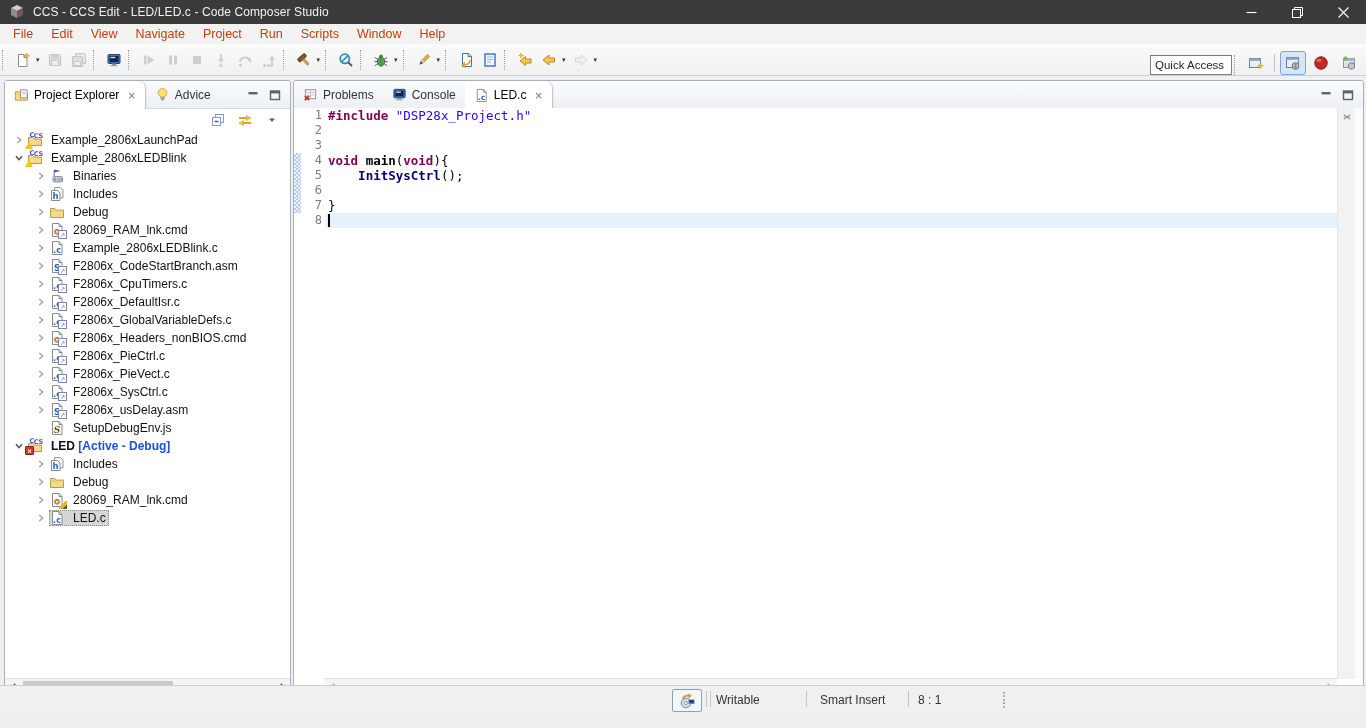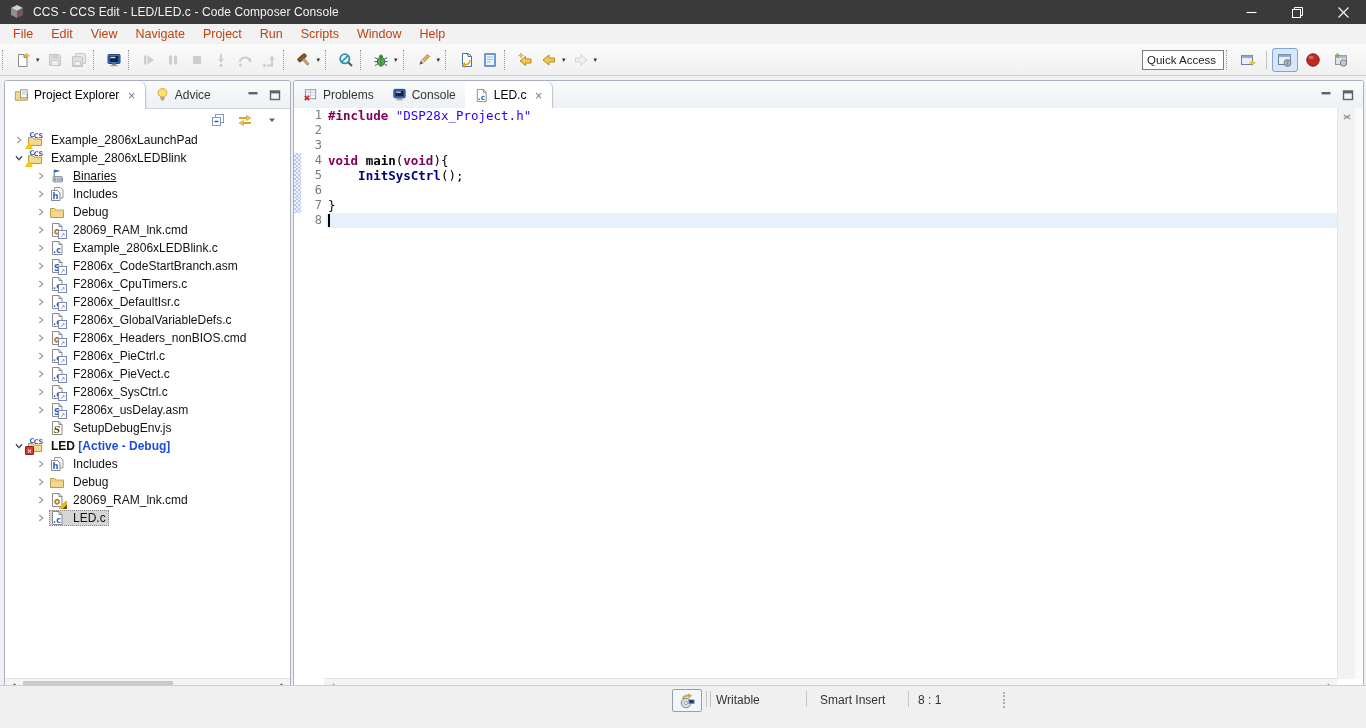--- a/index.html
+++ b/index.html
@@ -21,21 +21,21 @@
   
   .toolbar{position:absolute;top:44px;left:0;right:0;height:31px;background:linear-gradient(#fbfbfb,#f0f0f0);
            border-bottom:1px solid #cfcfcf;display:flex;align-items:center;}
   .tb-left{display:flex;align-items:center;height:100%;}
   .tb-group{display:flex;align-items:center;height:100%;}
   .tb-handle{width:5px;height:20px;border-left:1px dotted #9a9a9a;margin:0 3px 0 2px;}
   .tb-btn{width:24px;height:24px;display:flex;align-items:center;justify-content:center;border-radius:3px;}
   .tb-btn.disabled{opacity:.45;filter:grayscale(60%);}
   .tb-caret{font-family:"DejaVu Sans",sans-serif;font-size:7px;color:#333;padding:0 3px 0 1px;}
   .icon16{width:16px;height:16px;display:inline-flex;}
-  .tb-right{margin-left:auto;display:flex;align-items:center;height:100%;padding-right:12px;}
+  .tb-right{margin-left:auto;display:flex;align-items:flex-end;height:100%;padding-right:4px;}
   .quick-access{width:72px;height:16px;border:1px solid #7e7e7e;background:#fff;font-size:11.5px;
                 font-family:"Liberation Sans",sans-serif;padding:1px 4px;color:#222;}
   .quick-access::placeholder{color:#222;opacity:1;}
   .persp-bar{display:flex;align-items:center;gap:2px;}
   .persp-btn{width:24px;height:22px;display:flex;align-items:center;justify-content:center;border-radius:3px;border:1px solid transparent;}
   .persp-btn.active{background:#d7e6f8;border:1px solid #7da7d9;}
   .persp-sep{width:1px;height:18px;background:#c3c3c3;margin:0 3px;}
 
   
   .workbench{position:absolute;top:76px;left:0;right:0;height:624px;background:#eef0f1;}
@@ -348,21 +348,21 @@
 </svg>
 
 <div class="app">
 
   <div class="titlebar">
     <span class="app-icon">
         <svg class="icon16" viewBox="0 0 16 16">
           <use href="#i-cube"></use>
         </svg>
       </span>
-    <span class="title">CCS - CCS Edit - LED/LED.c - Code Composer Console</span>
+    <span class="title">CCS - CCS Edit - LED/LED.c - Code Composer Studio</span>
     <div class="win-controls">
         <div class="win-btn">
           <svg width="11" height="11" viewBox="0 0 11 11">
             <line x1="0.5" y1="5.5" x2="10.5" y2="5.5" stroke="#fff" stroke-width="1.1"></line>
           </svg>
         </div>
         <div class="win-btn">
           <svg width="11" height="11" viewBox="0 0 11 11">
             <rect x="0.5" y="2.5" width="8" height="8" fill="none" stroke="#fff"></rect>
             <polyline points="2.5,2.5 2.5,0.5 10.5,0.5 10.5,8.5 8.5,8.5" fill="none" stroke="#fff"></polyline>
@@ -682,21 +682,21 @@
                 </svg><span class="ov ov-warn"></span></span>
               <span class="tlabel">Example_2806xLEDBlink</span>
             </span>
           </div>
           <div class="trow">
             <span class="texp" style="margin-left: 28px;">
               <svg viewBox="0 0 16 16" width="14" height="14">
                 <use href="#i-chev-right"></use>
               </svg>
             </span>
-            <span style="display: flex; align-items: flex-start; text-decoration: underline;">
+            <span style="display: flex; align-items: flex-start;">
               <span class="ticon"><svg viewBox="0 0 16 16" width="16" height="16">
                   <use href="#i-binaries"></use>
                 </svg></span>
               <span class="tlabel">Binaries</span>
             </span>
           </div>
           <div class="trow">
             <span class="texp" style="margin-left: 28px;">
               <svg viewBox="0 0 16 16" width="14" height="14">
                 <use href="#i-chev-right"></use>

